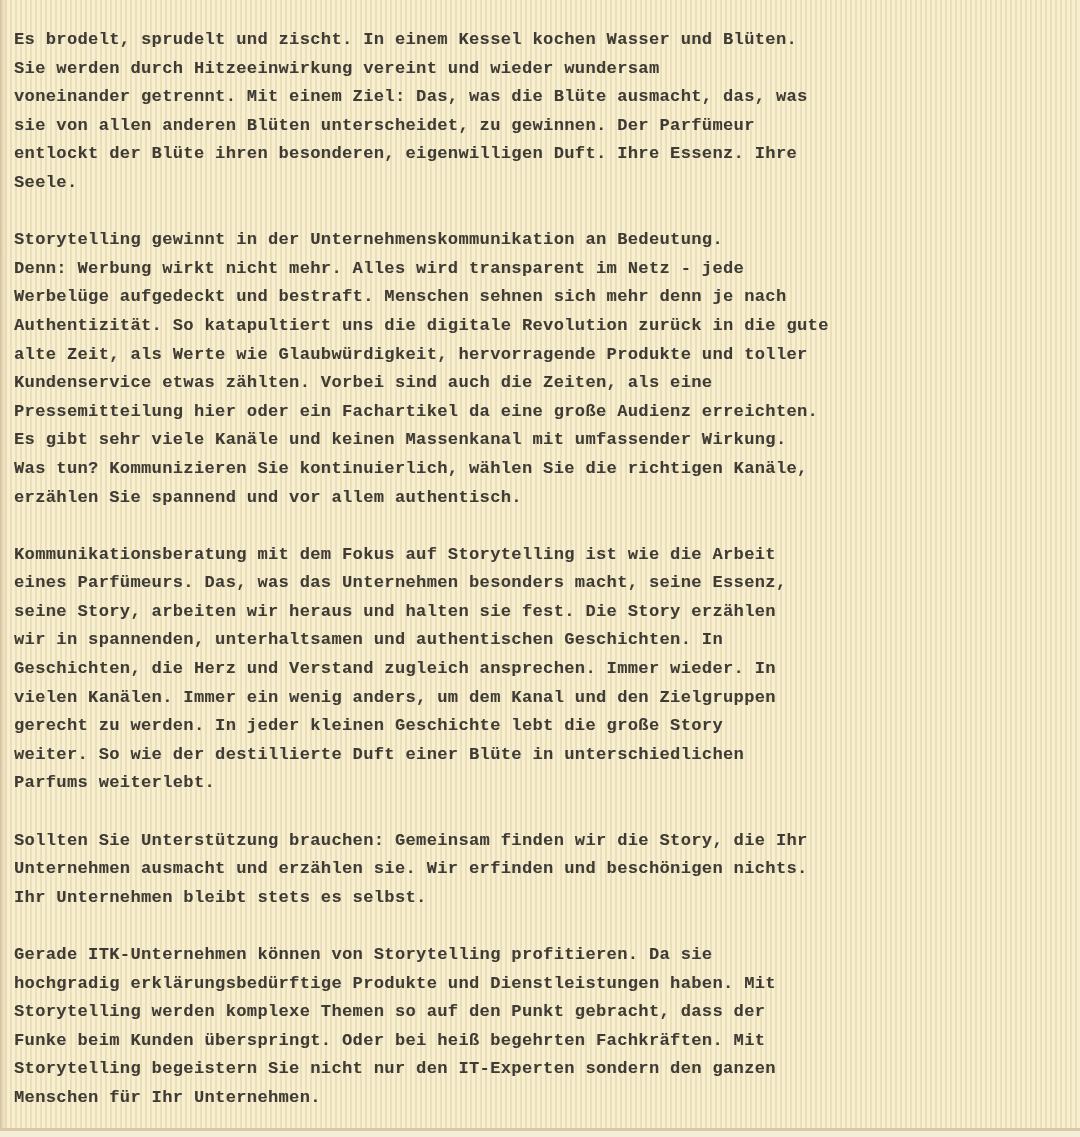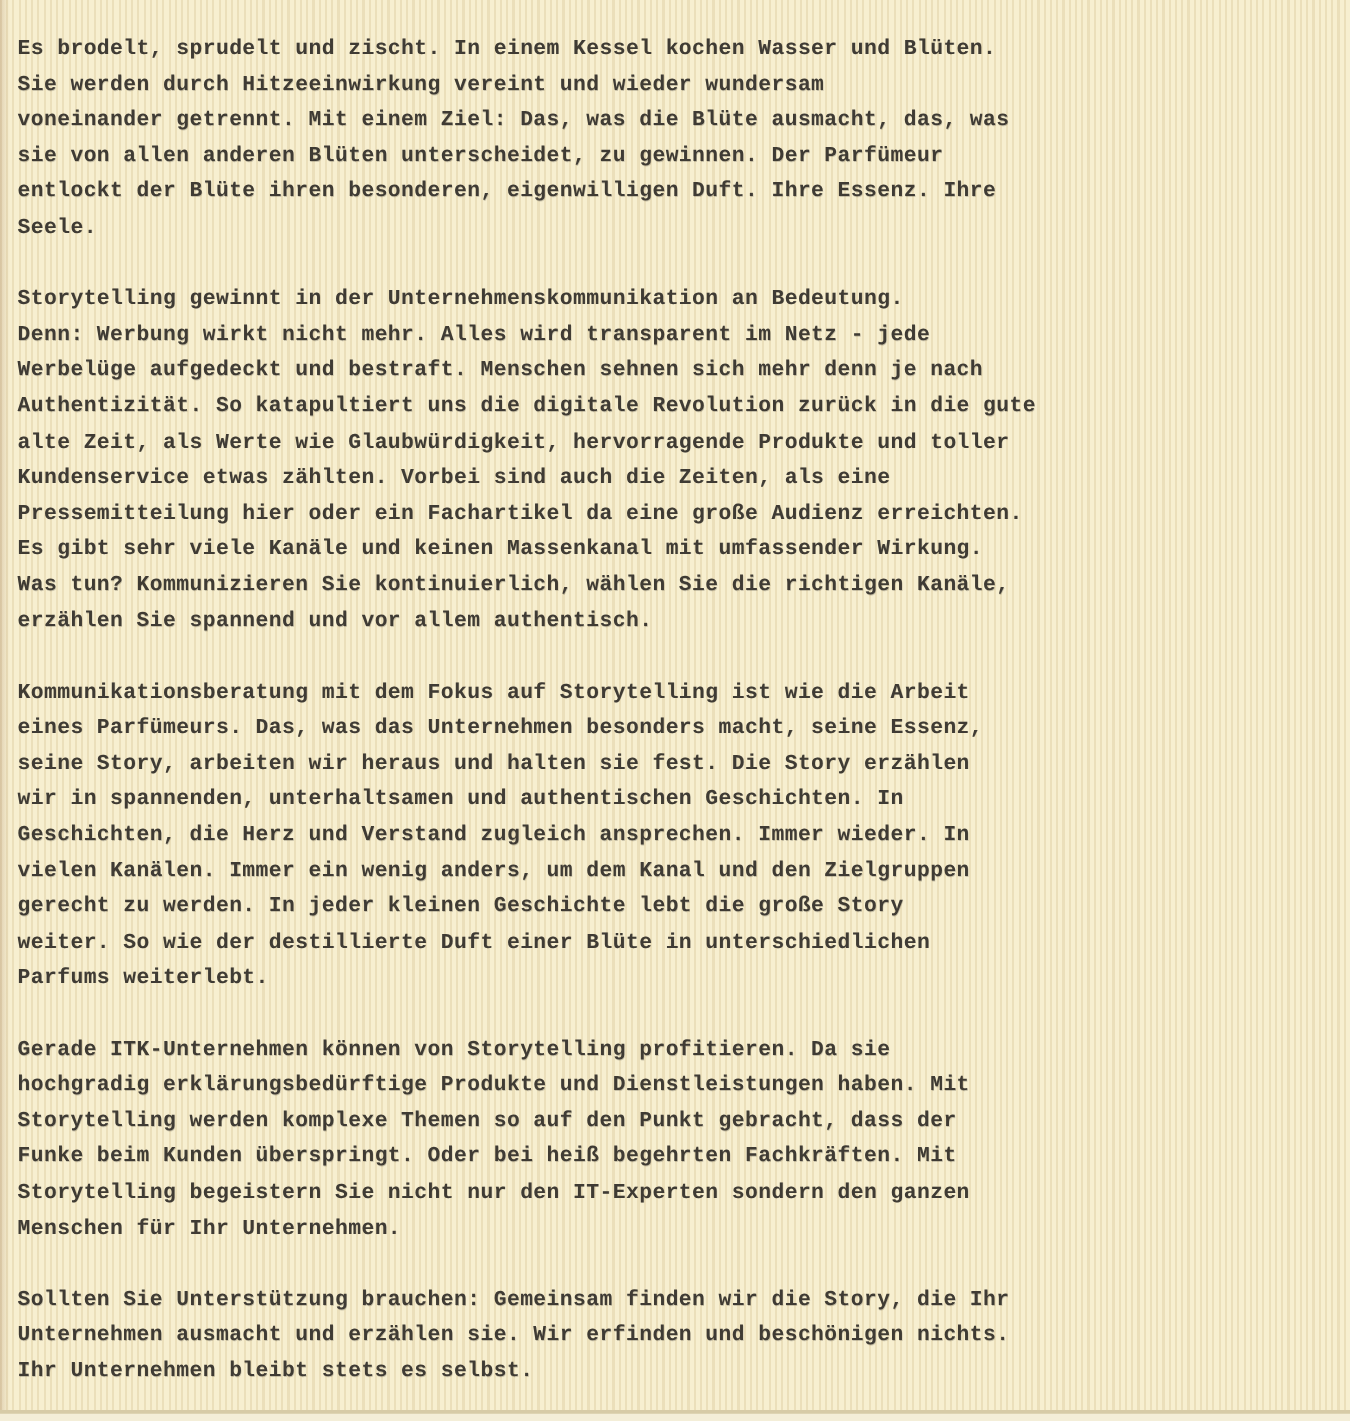--- a/index.html
+++ b/index.html
@@ -79,24 +79,24 @@
 erzählen Sie spannend und vor allem authentisch.</p>
   <p>Kommunikationsberatung mit dem Fokus auf Storytelling ist wie die Arbeit
 eines Parfümeurs. Das, was das Unternehmen besonders macht, seine Essenz,
 seine Story, arbeiten wir heraus und halten sie fest. Die Story erzählen
 wir in spannenden, unterhaltsamen und authentischen Geschichten. In
 Geschichten, die Herz und Verstand zugleich ansprechen. Immer wieder. In
 vielen Kanälen. Immer ein wenig anders, um dem Kanal und den Zielgruppen
 gerecht zu werden. In jeder kleinen Geschichte lebt die große Story
 weiter. So wie der destillierte Duft einer Blüte in unterschiedlichen
 Parfums weiterlebt.</p>
+  <p>Sollten Sie Unterstützung brauchen: Gemeinsam finden wir die Story, die Ihr
+Unternehmen ausmacht und erzählen sie. Wir erfinden und beschönigen nichts.
+Ihr Unternehmen bleibt stets es selbst.</p>
   <p>Gerade ITK-Unternehmen können von Storytelling profitieren. Da sie
 hochgradig erklärungsbedürftige Produkte und Dienstleistungen haben. Mit
 Storytelling werden komplexe Themen so auf den Punkt gebracht, dass der
 Funke beim Kunden überspringt. Oder bei heiß begehrten Fachkräften. Mit
 Storytelling begeistern Sie nicht nur den IT-Experten sondern den ganzen
 Menschen für Ihr Unternehmen.</p>
-  <p>Sollten Sie Unterstützung brauchen: Gemeinsam finden wir die Story, die Ihr
-Unternehmen ausmacht und erzählen sie. Wir erfinden und beschönigen nichts.
-Ihr Unternehmen bleibt stets es selbst.</p>
 </div>
 
 <div class="page-edge-bottom"></div>
 
 </body></html>

